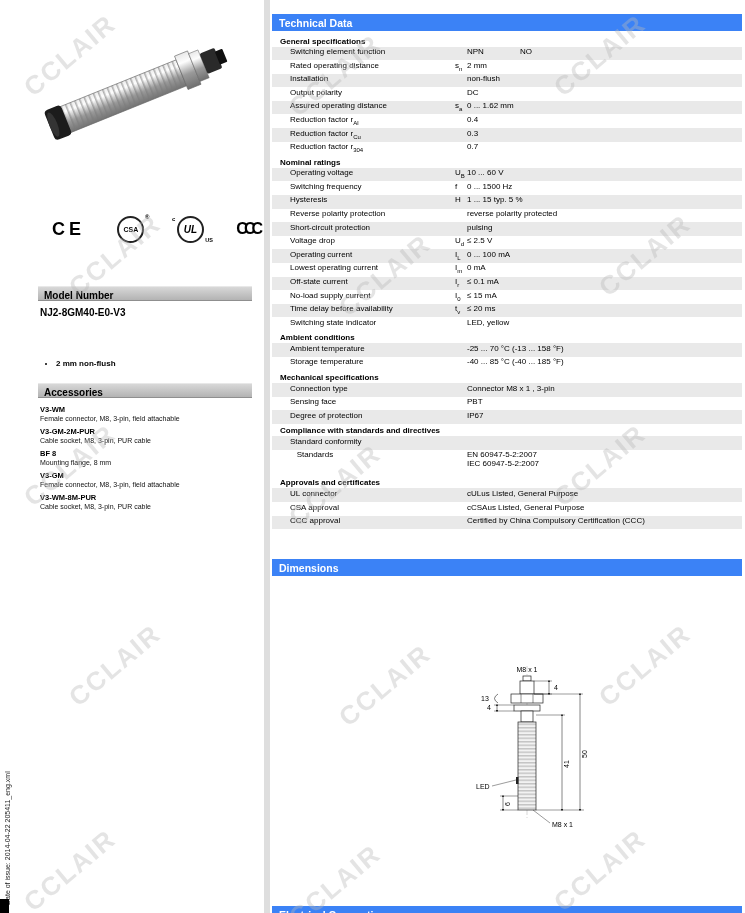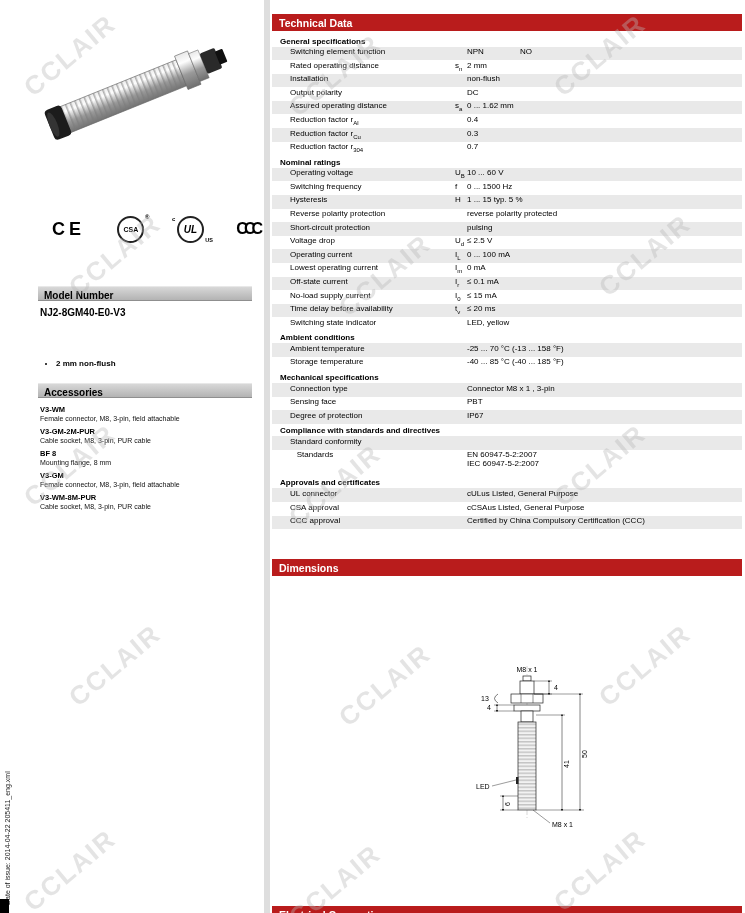--- a/index.html
+++ b/index.html
@@ -43,21 +43,21 @@
   .model-val { position:absolute; left:40px; top:307px; font-size:10px; font-weight:bold; }
   .features { position:absolute; left:50px; top:359px; font-size:8px; font-weight:bold;text-align:right; }
   .features li { margin-left:6px; }
   .acc-list { position:absolute; left:40px; top:405px; width:212px; }
   .acc-item { margin-bottom:4px; }
   .acc-name { font-size:7.5px; font-weight:bold; line-height:9px; }
   .acc-desc { font-size:7px; line-height:9px; color:#111; }
 
   
   .rcol { position:absolute; left:272px; top:0; width:470px; }
-  .dbar { background:#b91c1c; color:#fff; font-weight:bold; font-size:10.5px;
+  .dbar { background:#3b82f6; color:#fff; font-weight:bold; font-size:10.5px;
           padding:2.5px 7px; height:17px; }
   .dbar.first { margin-top:14px; }
   .ttable { margin-top:3px; }
   .tsec-h { font-size:8px; font-weight:bold; padding:2.5px 0 1px 8px; line-height:9px; }
   .tsec.gap { margin-top:7px; }
   .trows > div:nth-of-type(odd) { background:#e9e9e9; }
   .trow { display:flex; font-size:8px; line-height:9px; padding:0.5px 0; }
   .c-l  { flex:0 0 183px; padding-left:18px; }
   .c-sym{ flex:0 0 12px; }
   .c-v  { flex:0 0 53px; white-space:pre; }

